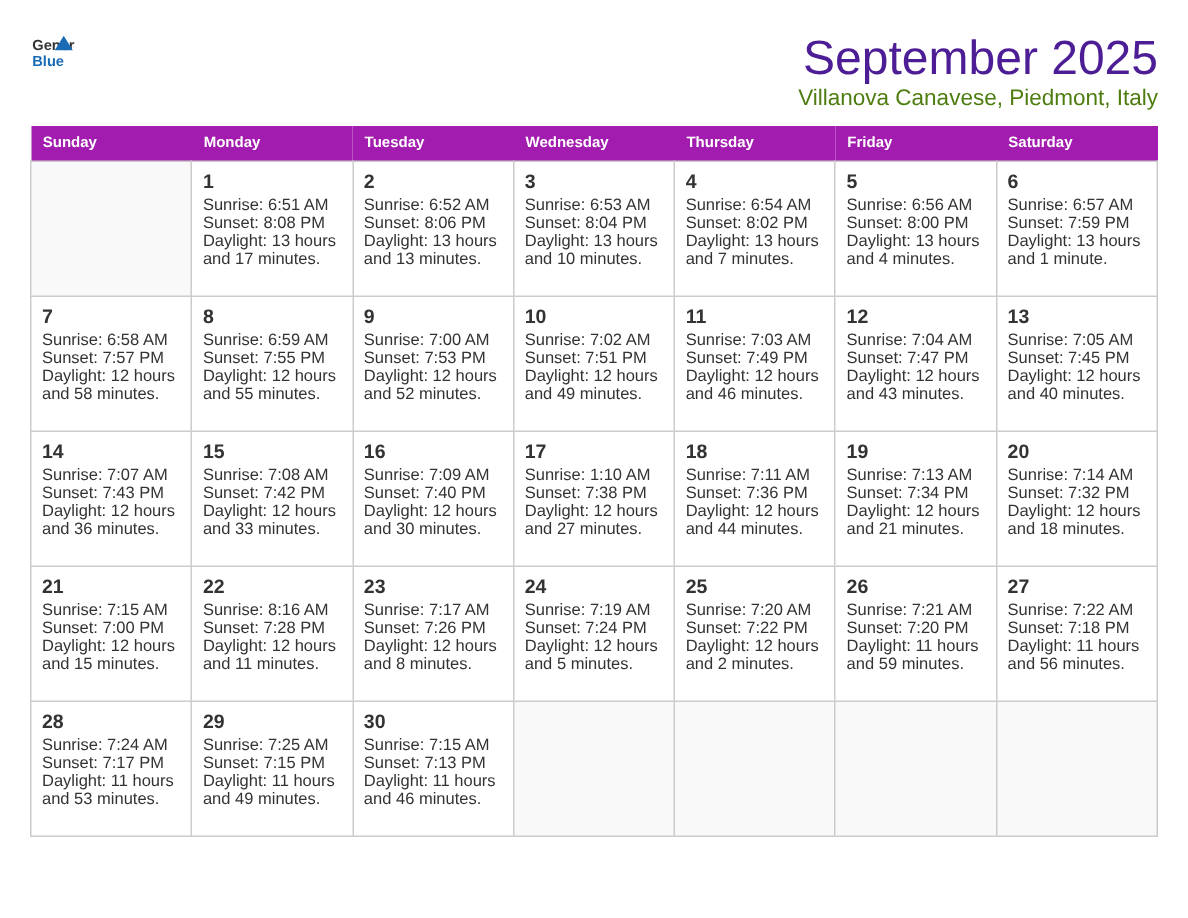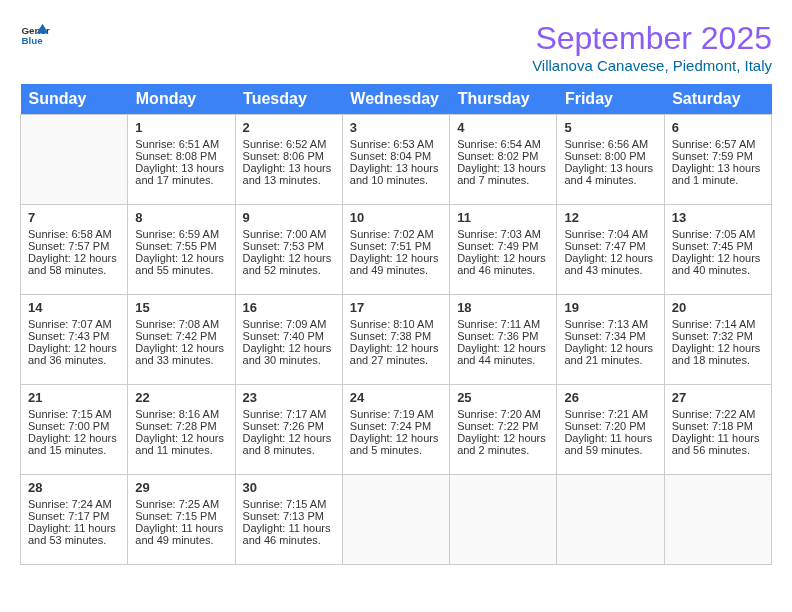--- a/index.html
+++ b/index.html
@@ -24,37 +24,37 @@
     .logo-icon {
       width: 30px;
       height: 30px;
     }
     .title-section {
       text-align: right;
     }
     .month-title {
       font-size: 32px;
       font-weight: normal;
-      color: #8b5cf6;
+      color: #4c1d95;
     }
     .location {
       font-size: 15px;
-      color: #0369a1;
+      color: #4d7c0f;
     }
     table {
       width: 100%;
       border-collapse: collapse;
       table-layout: fixed;
     }
     th {
-      background-color: #3b82f6;
+      background-color: #a21caf;
       color: #fff;
       text-align: left;
       padding: 6px 8px;
-      font-size: 16px;
+      font-size: 10px;
       font-weight: bold;
     }
     td {
       border: 1px solid #ccc;
       vertical-align: top;
       padding: 5px 7px;
       font-size: 11px;
       color: #333;
       height: 90px;
     }
@@ -193,21 +193,21 @@
           <div>Daylight: 12 hours and 33 minutes.</div>
         </td>
         <td>
           <span class="day-num">16</span>
           <div>Sunrise: 7:09 AM</div>
           <div>Sunset: 7:40 PM</div>
           <div>Daylight: 12 hours and 30 minutes.</div>
         </td>
         <td>
           <span class="day-num">17</span>
-          <div>Sunrise: 8:10 AM</div>
+          <div>Sunrise: 1:10 AM</div>
           <div>Sunset: 7:38 PM</div>
           <div>Daylight: 12 hours and 27 minutes.</div>
         </td>
         <td>
           <span class="day-num">18</span>
           <div>Sunrise: 7:11 AM</div>
           <div>Sunset: 7:36 PM</div>
           <div>Daylight: 12 hours and 44 minutes.</div>
         </td>
         <td>

